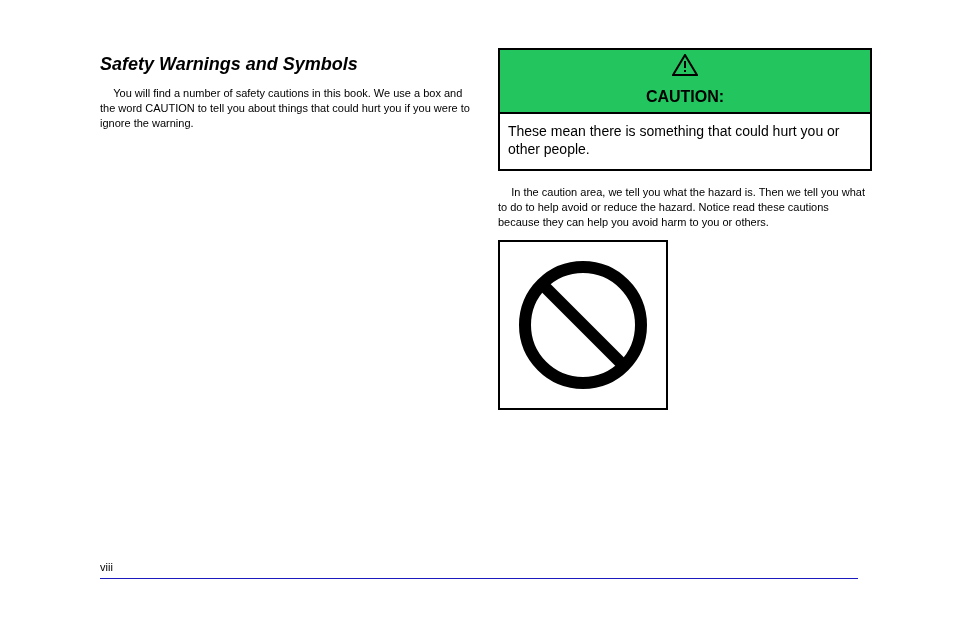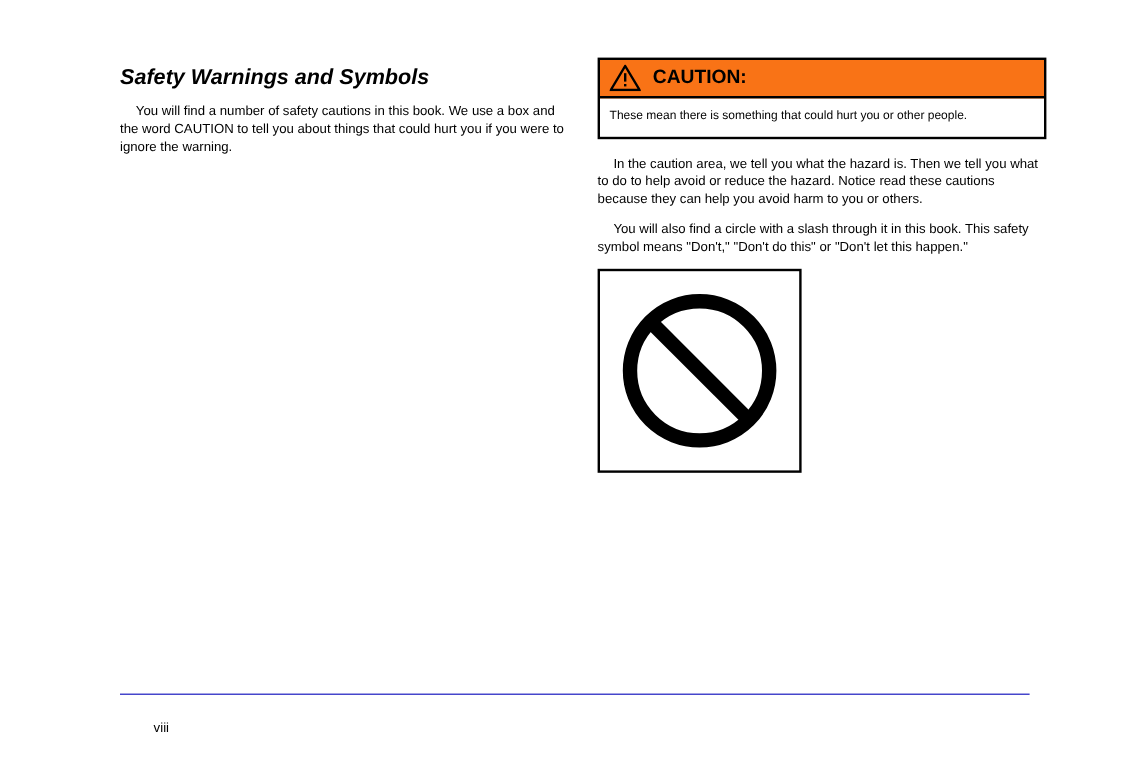--- a/index.html
+++ b/index.html
@@ -22,30 +22,31 @@
       flex: 1;
       min-width: 0;
     }
     .col p { margin-bottom: 10px; }
     .col .para-indent { text-indent: 1.2em; }
     .caution-box {
       border: 2px solid #000;
       margin: 0 0 14px 0;
     }
     .caution-header {
-      background: #f97316;
+      background: #22c55e;
       border-bottom: 2px solid #000;
       display: flex;
       align-items: center;
       gap: 10px;
       padding: 4px 8px;
       font-weight: bold;
       font-size: 16px;
+      flex-direction: column;
     }
-    .caution-body { padding: 8px 8px 10px 8px; font-size: 10px; }
+    .caution-body { padding: 8px 8px 10px 8px; font-size: 14px; }
     .nosym-wrap {
       border: 2px solid #000;
       width: 170px;
       height: 170px;
       margin: 6px 0 4px 0;
       display: flex;
       align-items: center;
       justify-content: center;
     }
     .nosym-caption { font-size: 10.5px; margin-bottom: 10px; }
@@ -60,25 +61,24 @@
       position: absolute;
       left: 100px;
       width: 758px;
       top: 578px;
       height: 0;
       border-top: 1.5px solid #1a1abf;
     }
     .page-num {
       position: absolute;
       left: 100px;
-      top: 600px;
+      top: 560px;
       font-size: 11px;
       font-family: Arial, sans-serif;
       color: #000;
-      margin-left: 28px;
     }
     .warn-tri { flex: 0 0 auto; }
   </style>
 </head>
 <body>
 
 <div class="page">
 
   <div class="col">
 
@@ -94,21 +94,20 @@
           <polygon points="13,1 25,21 1,21" fill="none" stroke="#000" stroke-width="2"></polygon>
           <rect x="12" y="7" width="2" height="7" fill="#000"></rect>
           <rect x="12" y="16" width="2" height="2" fill="#000"></rect>
         </svg>
         <span>CAUTION:</span>
       </div>
       <div class="caution-body">These mean there is something that could hurt you or other people.</div>
     </div>
 
     <p class="para-indent">In the caution area, we tell you what the hazard is. Then we tell you what to do to help avoid or reduce the hazard. Notice read these cautions because they can help you avoid harm to you or others.</p>
-    <p class="para-indent">You will also find a circle with a slash through it in this book. This safety symbol means "Don't," "Don't do this" or "Don't let this happen."</p>
 
     <div class="nosym-wrap">
       <svg width="140" height="140" viewBox="0 0 140 140">
         <circle cx="70" cy="70" r="58" fill="none" stroke="#000" stroke-width="12"></circle>
         <line x1="29" y1="29" x2="111" y2="111" stroke="#000" stroke-width="12"></line>
       </svg>
     </div>
     <p class="nosym-caption"></p>
   </div>
 </div>

